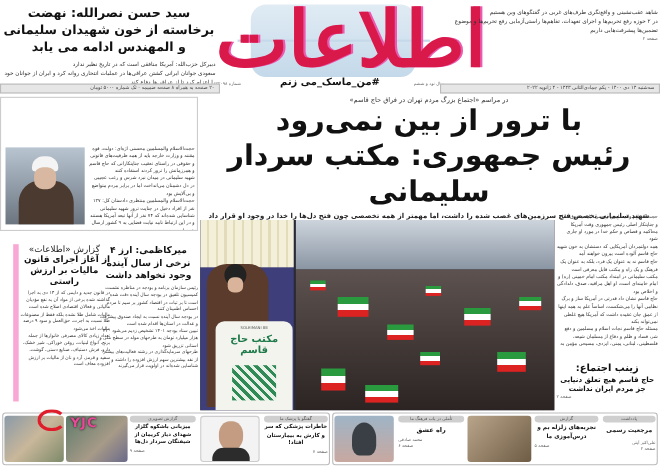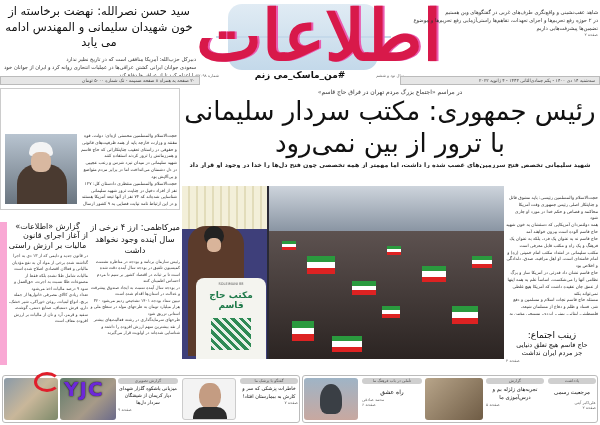--- a/index.html
+++ b/index.html
@@ -1,20 +1,20 @@
 <!DOCTYPE html>
 <html><head>
 <meta charset="utf-8">
 <style>
 *{box-sizing:border-box;margin:0;padding:0}
 body{width:600px;height:425px;background:#fff;font-family:"DejaVu Sans",sans-serif;position:relative;overflow:hidden;color:#111}
 .abs{position:absolute}
 .rtl{direction:rtl;text-align:right}
 .ctr{text-align:center}
-.hl{font-weight:normal;color:#111;line-height:1.25}
+.hl{font-weight:bold;color:#111;line-height:1.25}
 .body-txt{font-size:5.2px;line-height:1.55;color:#333}
 .small{font-size:4px;color:#666}
 .bar{background:#e6e6e6;border:1px solid #bbb;font-size:4.5px;color:#444;padding:1px 4px;line-height:6px}
 .logo-text{font-family:"DejaVu Serif",serif;font-weight:bold;font-size:70px;letter-spacing:-4px}
 .mask{background:linear-gradient(180deg,#dbe8f2,#b9d2e6);border-radius:14px;opacity:.85}
 .photo{overflow:hidden}
 .flag{position:absolute;width:14px;height:9px;background:linear-gradient(180deg,#2a9a3e 0 33%,#fff 33% 66%,#d22 66%)}
 .box{border:1px solid #bbb;border-radius:3px}
 .pill{background:#cfcfcf;border-radius:3px;font-size:4px;color:#555;height:6px;line-height:6px;text-align:center}
 </style>
@@ -41,26 +41,26 @@
   <div class="body-txt" style="margin-top:4px">شاهد عقب‌نشینی و واقع‌نگری طرف‌های غربی در گفتگوهای وین هستیم</div>
   <div class="body-txt">در ۲ حوزه رفع تحریم‌ها و اجرای تعهدات، تفاهم‌ها راستی‌آزمایی رفع تحریم‌ها و موضوع تضمین‌ها پیشرفت‌هایی داریم</div>
   <div class="small">صفحه ۲</div>
 </div>
 
 <div class="abs bar rtl" style="left:400px;top:76px;width:200px;height:9px;overflow:hidden">سه‌شنبه ۱۴ دی ۱۴۰۰ - یکم جمادی‌الثانی ۱۴۴۳ - ۴ ژانویه ۲۰۲۲</div>
 <div class="abs bar rtl" style="left:0;top:76px;width:200px;height:9px;overflow:hidden">۲۰ صفحه به همراه ۸ صفحه ضمیمه - تک شماره ۵۰۰۰ تومان</div>
 
 <div class="abs rtl ctr" style="left:182px;top:88px;width:416px">
   <div style="font-size:6px;color:#333;text-align:center">در مراسم «اجتماع بزرگ مردم تهران در فراق حاج قاسم»</div>
+  <div class="hl" style="font-size:26px;text-align:center;line-height:1.2">با ترور از بین نمی‌رود</div>
   <div class="hl" style="font-size:26px;text-align:center;line-height:1.25;letter-spacing:-0.5px">رئیس جمهوری: مکتب سردار سلیمانی</div>
-  <div class="hl" style="font-size:26px;text-align:center;line-height:1.2">با ترور از بین نمی‌رود</div>
   <div style="font-size:6.3px;font-weight:bold;color:#222;text-align:center;margin-top:2px;white-space:nowrap;overflow:hidden">شهید سلیمانی تخصص فتح سرزمین‌های غصب شده را داشت، اما مهمتر از همه تخصصی چون فتح دل‌ها را خدا در وجود او قرار داد</div>
 </div>
 
-<div class="abs photo" style="left:182px;top:186px;width:322px;height:173px;background:#2a2a35">
+<div class="abs photo" style="left:182px;top:200px;width:322px;height:173px;background:#2a2a35">
 
   <div class="abs" style="left:0;top:0;width:85px;height:173px;background:#3e3f7a"></div>
   <div class="abs" style="left:0;top:0;width:85px;height:43px;background:repeating-linear-gradient(90deg,#f3efd9 0 6px,#e2dcba 6px 8px)"></div>
   <div class="abs" style="left:6px;top:40px;width:56px;height:130px;background:#5b3b2b;border-radius:18px 18px 0 0"></div>
   <div class="abs" style="left:22px;top:40px;width:20px;height:20px;background:#222;border-radius:50%"></div>
   <div class="abs" style="left:25px;top:52px;width:14px;height:14px;background:#d9b49a;border-radius:40%"></div>
   <div class="abs ctr" style="left:14px;top:92px;width:70px;height:81px;background:#f4f4ef;border-radius:8px 8px 0 0">
     <div style="font-size:3.5px;color:#555;margin-top:4px">SOLEIMANI 88</div>
     <div style="font-size:9px;font-weight:bold;color:#1f7a4a;direction:rtl;margin-top:4px">مکتب حاج قاسم</div>
     <div style="margin:8px auto 0;width:40px;height:32px;background:repeating-linear-gradient(45deg,#2f8a55 0 3px,#e9f1e9 3px 6px)"></div>
@@ -111,21 +111,21 @@
 </div>
 
 <div class="abs rtl" style="left:90px;top:222px;width:90px;height:143px;overflow:hidden">
   <div class="hl ctr" style="font-size:8.3px;line-height:1.4;text-align:center">میرکاظمی: ارز ۴ نرخی از سال آینده وجود نخواهد داشت</div>
   <div class="body-txt" style="font-size:4.2px;margin-top:2px">رئیس سازمان برنامه و بودجه در مناظره نشست کمیسیون تلفیق در بودجه سال آینده دقت شده است تا بر ثبات در اقتصاد کشور بر سیم تا مردم احساس اطمینان کنند</div>
   <div class="body-txt" style="font-size:4.2px">در بودجه سال آینده نسبت به ایجاد صندوق پیشرفت و عدالت در استان‌ها اقدام شده است</div>
   <div class="body-txt" style="font-size:4.2px">تبیین ستاد بودجه ۱۴۰۱ تشخیص زدیم می‌شود ۳۲۰ هزار میلیارد تومان به طرحهای مولد در سطح ملی و استانی تزریق شود</div>
   <div class="body-txt" style="font-size:4.2px">طرحهای سرمایه‌گذاری در رشته فعالیت‌های بیشتر از نقد بیشترین سهم ارزش افزوده را داشته و شناسایی شده‌اند در اولویت قرار می‌گیرند</div>
 </div>
 
-<div class="abs rtl" style="left:0;top:222px;width:88px;height:143px;overflow:hidden;border-left:7px solid #f9a8d4">
+<div class="abs rtl" style="left:12px;top:222px;width:88px;height:143px;overflow:hidden;border-left:5px solid #f9a8d4">
   <div class="ctr" style="font-size:8px;text-align:center;color:#222">گزارش «اطلاعات»</div>
   <div class="hl" style="font-size:8px;text-align:right">از آغاز اجرای قانون</div>
   <div class="hl" style="font-size:8px;text-align:center">مالیات بر ارزش راستی</div>
   <div class="body-txt" style="font-size:4.2px;margin-top:2px">در قانون جدید و دایمی که از ۱۳ دی به اجرا گذاشته شده برخی از مواد آن به نفع مؤدیان مالیاتی و فعالان اقتصادی اصلاح شده است</div>
   <div class="body-txt" style="font-size:4.2px">مالیات شامل طلا نشده بلکه فقط از مصنوعات طلا نسبت به اجرت، حق‌العمل و سود ۹ درصد مالیات اخذ می‌شود</div>
   <div class="body-txt" style="font-size:4.2px">تعداد زیادی کالای مصرفی خانوارها از جمله برنج، انواع لبنیات، روغن خوراکی، شیر خشک، دارو، فرش دستباف، صنایع دستی، گوشت، سفید و قرمز، آرد و نان از مالیات بر ارزش افزوده معاف است</div>
 </div>
 
 <div class="abs box" style="left:302px;top:375px;width:296px;height:48px"></div>
 <div class="abs box" style="left:2px;top:375px;width:298px;height:48px"></div>
@@ -164,14 +164,14 @@
   <div class="abs" style="left:10px;top:28px;width:34px;height:14px;background:#2c2c2c;border-radius:10px 10px 0 0"></div>
 </div>
 
 <div class="abs rtl" style="left:118px;top:378px;width:60px">
   <div class="pill">گزارش تصویری</div>
   <div class="hl ctr" style="font-size:4.8px;text-align:center;margin-top:1px;line-height:1.5">میزبانی باشکوه گلزار شهدای دیار کریمان از شیفتگان سردار دل‌ها</div>
   <div class="small" style="text-align:left">صفحه ۹</div>
 </div>
 <div class="abs photo" style="left:60px;top:378px;width:56px;height:42px;background:linear-gradient(135deg,#5f7b6a,#a79a88 60%,#6a6a8a);border-radius:3px"></div>
 <div class="abs photo" style="left:4px;top:378px;width:54px;height:42px;background:linear-gradient(135deg,#8a9aa8,#c9b79a 50%,#7d8a6a);border-radius:3px"></div>
-<div class="abs" style="left:64px;top:377px;font-size:20px;font-weight:bold;color:#6d28d9;text-shadow:0 0 2px #000;letter-spacing:1px">YJC</div>
+<div class="abs" style="left:64px;top:377px;font-size:12px;font-weight:bold;color:#ec4899;text-shadow:0 0 2px #000;letter-spacing:1px">YJC</div>
 <div class="abs" style="left:34px;top:372px;width:26px;height:20px;border:3px solid #e01e2b;border-radius:50%;border-right-color:transparent"></div>
 
 </body></html>

